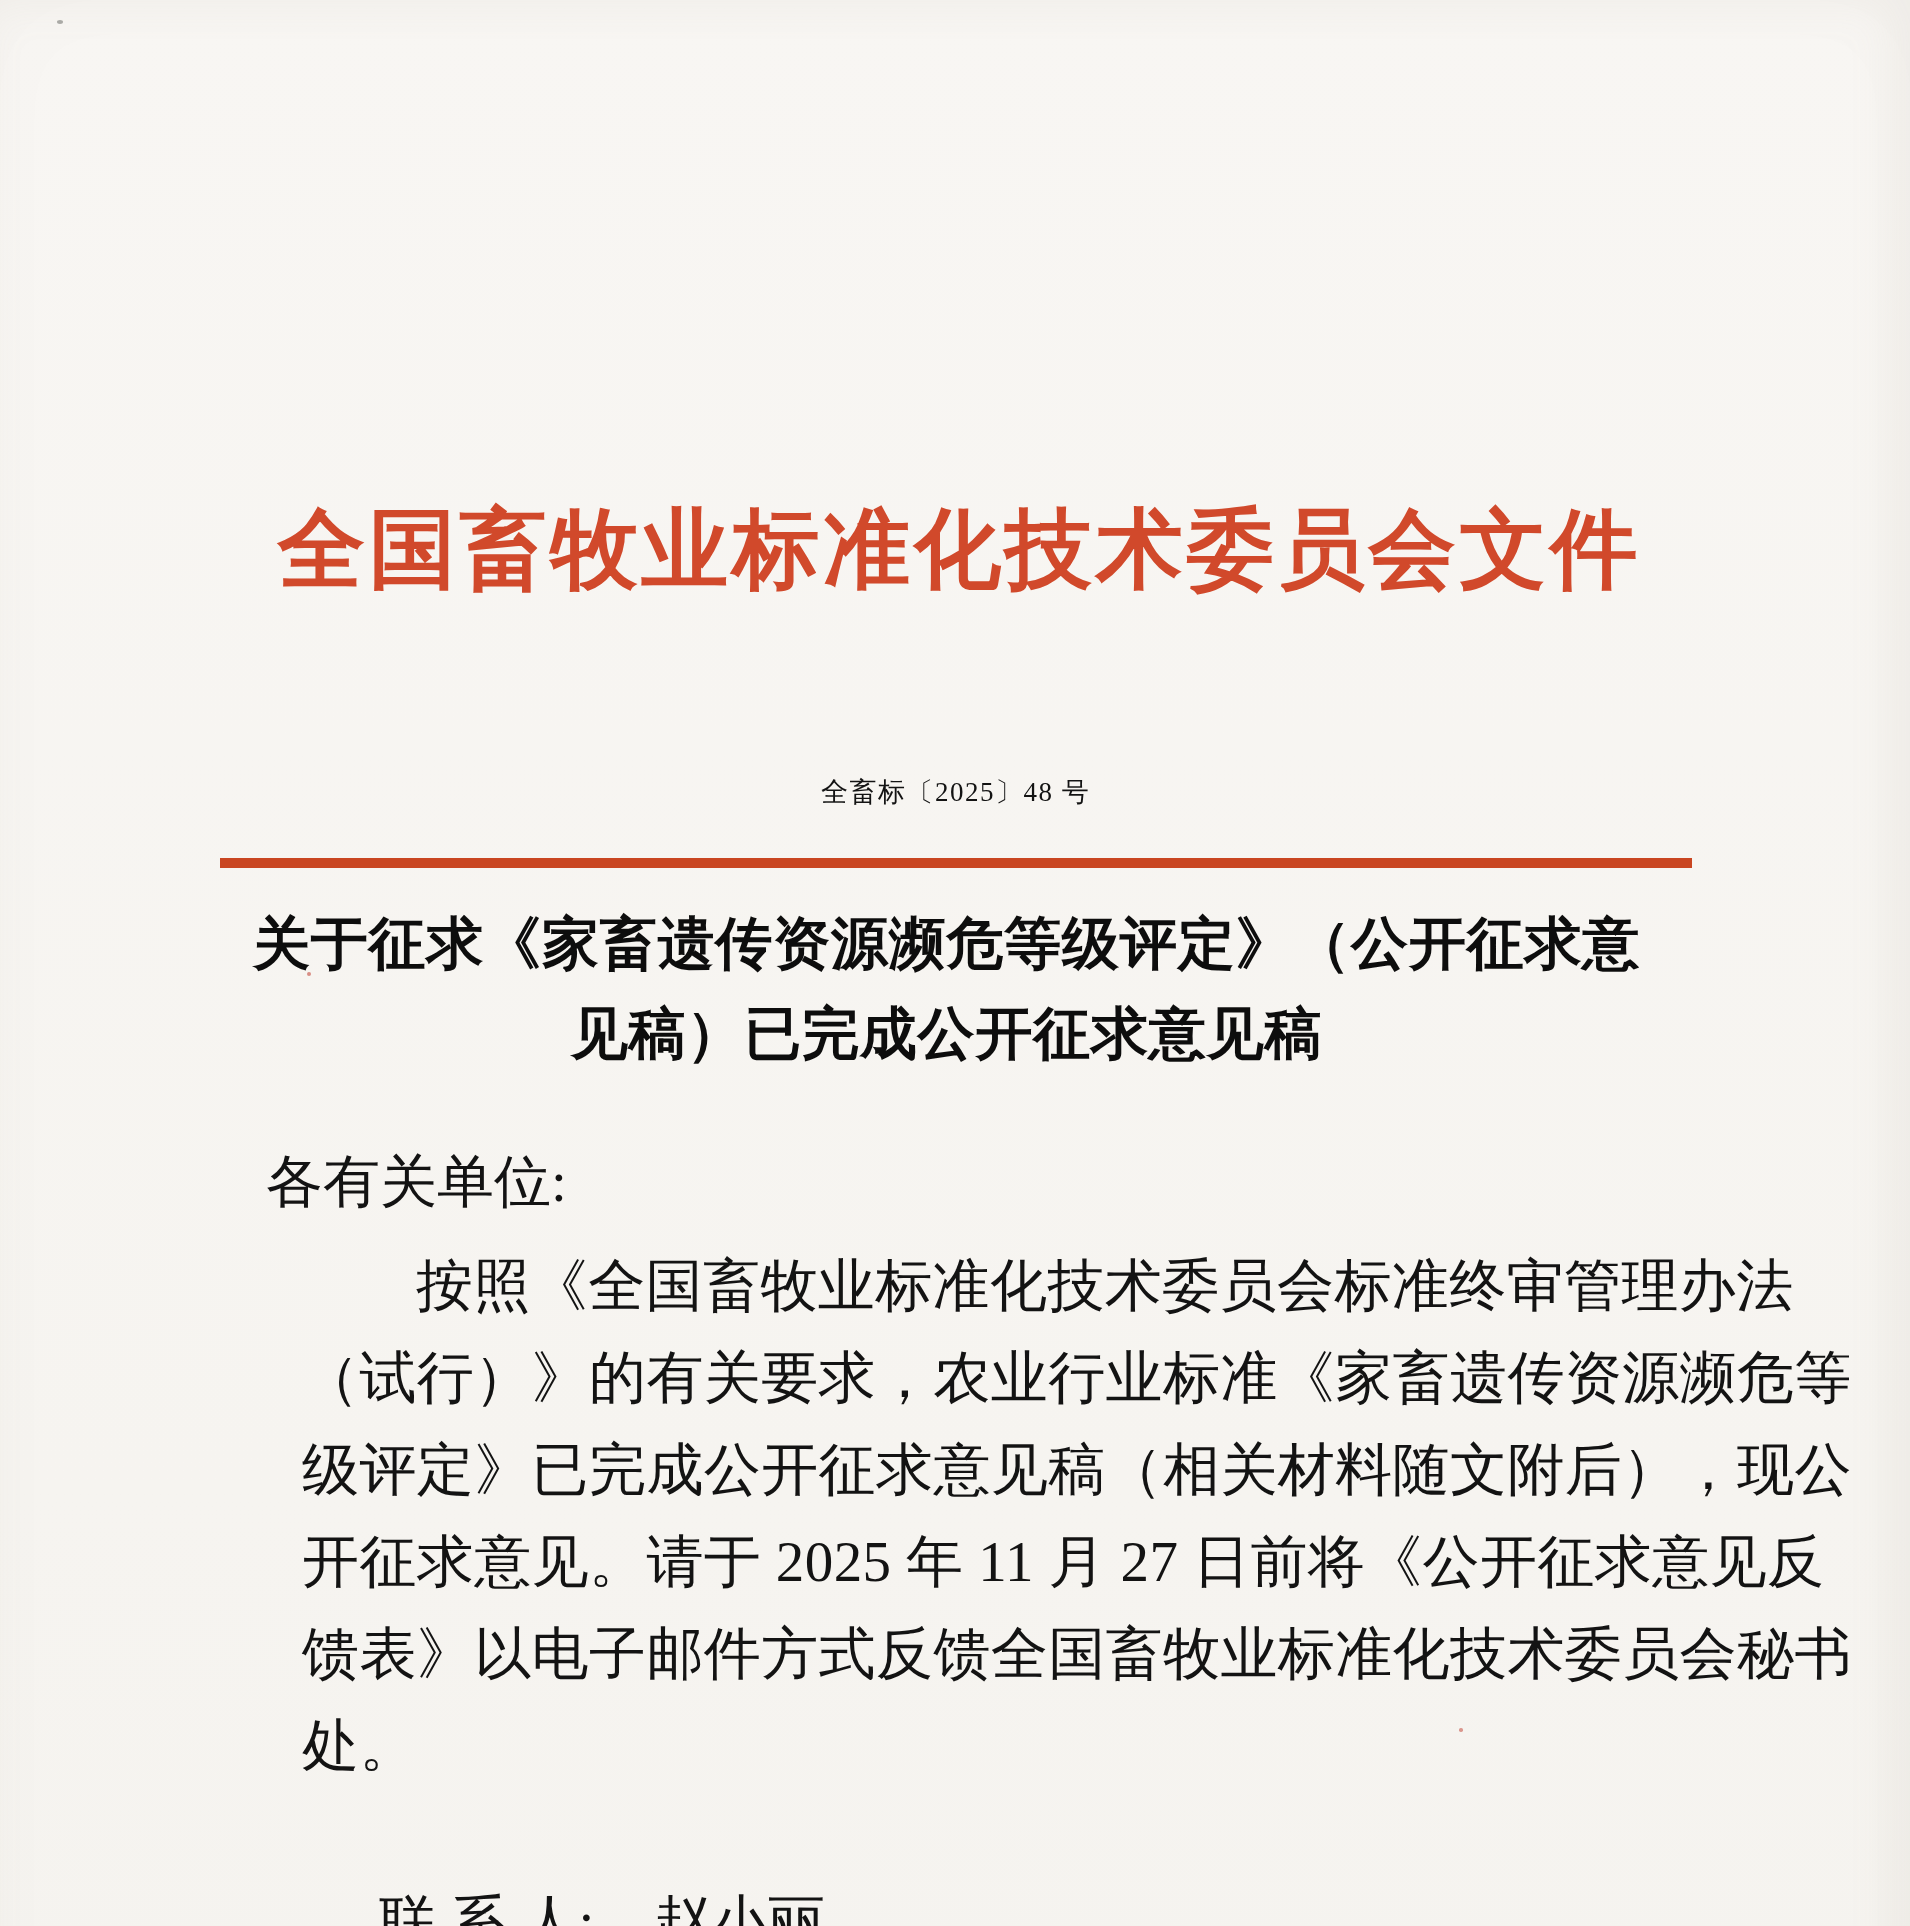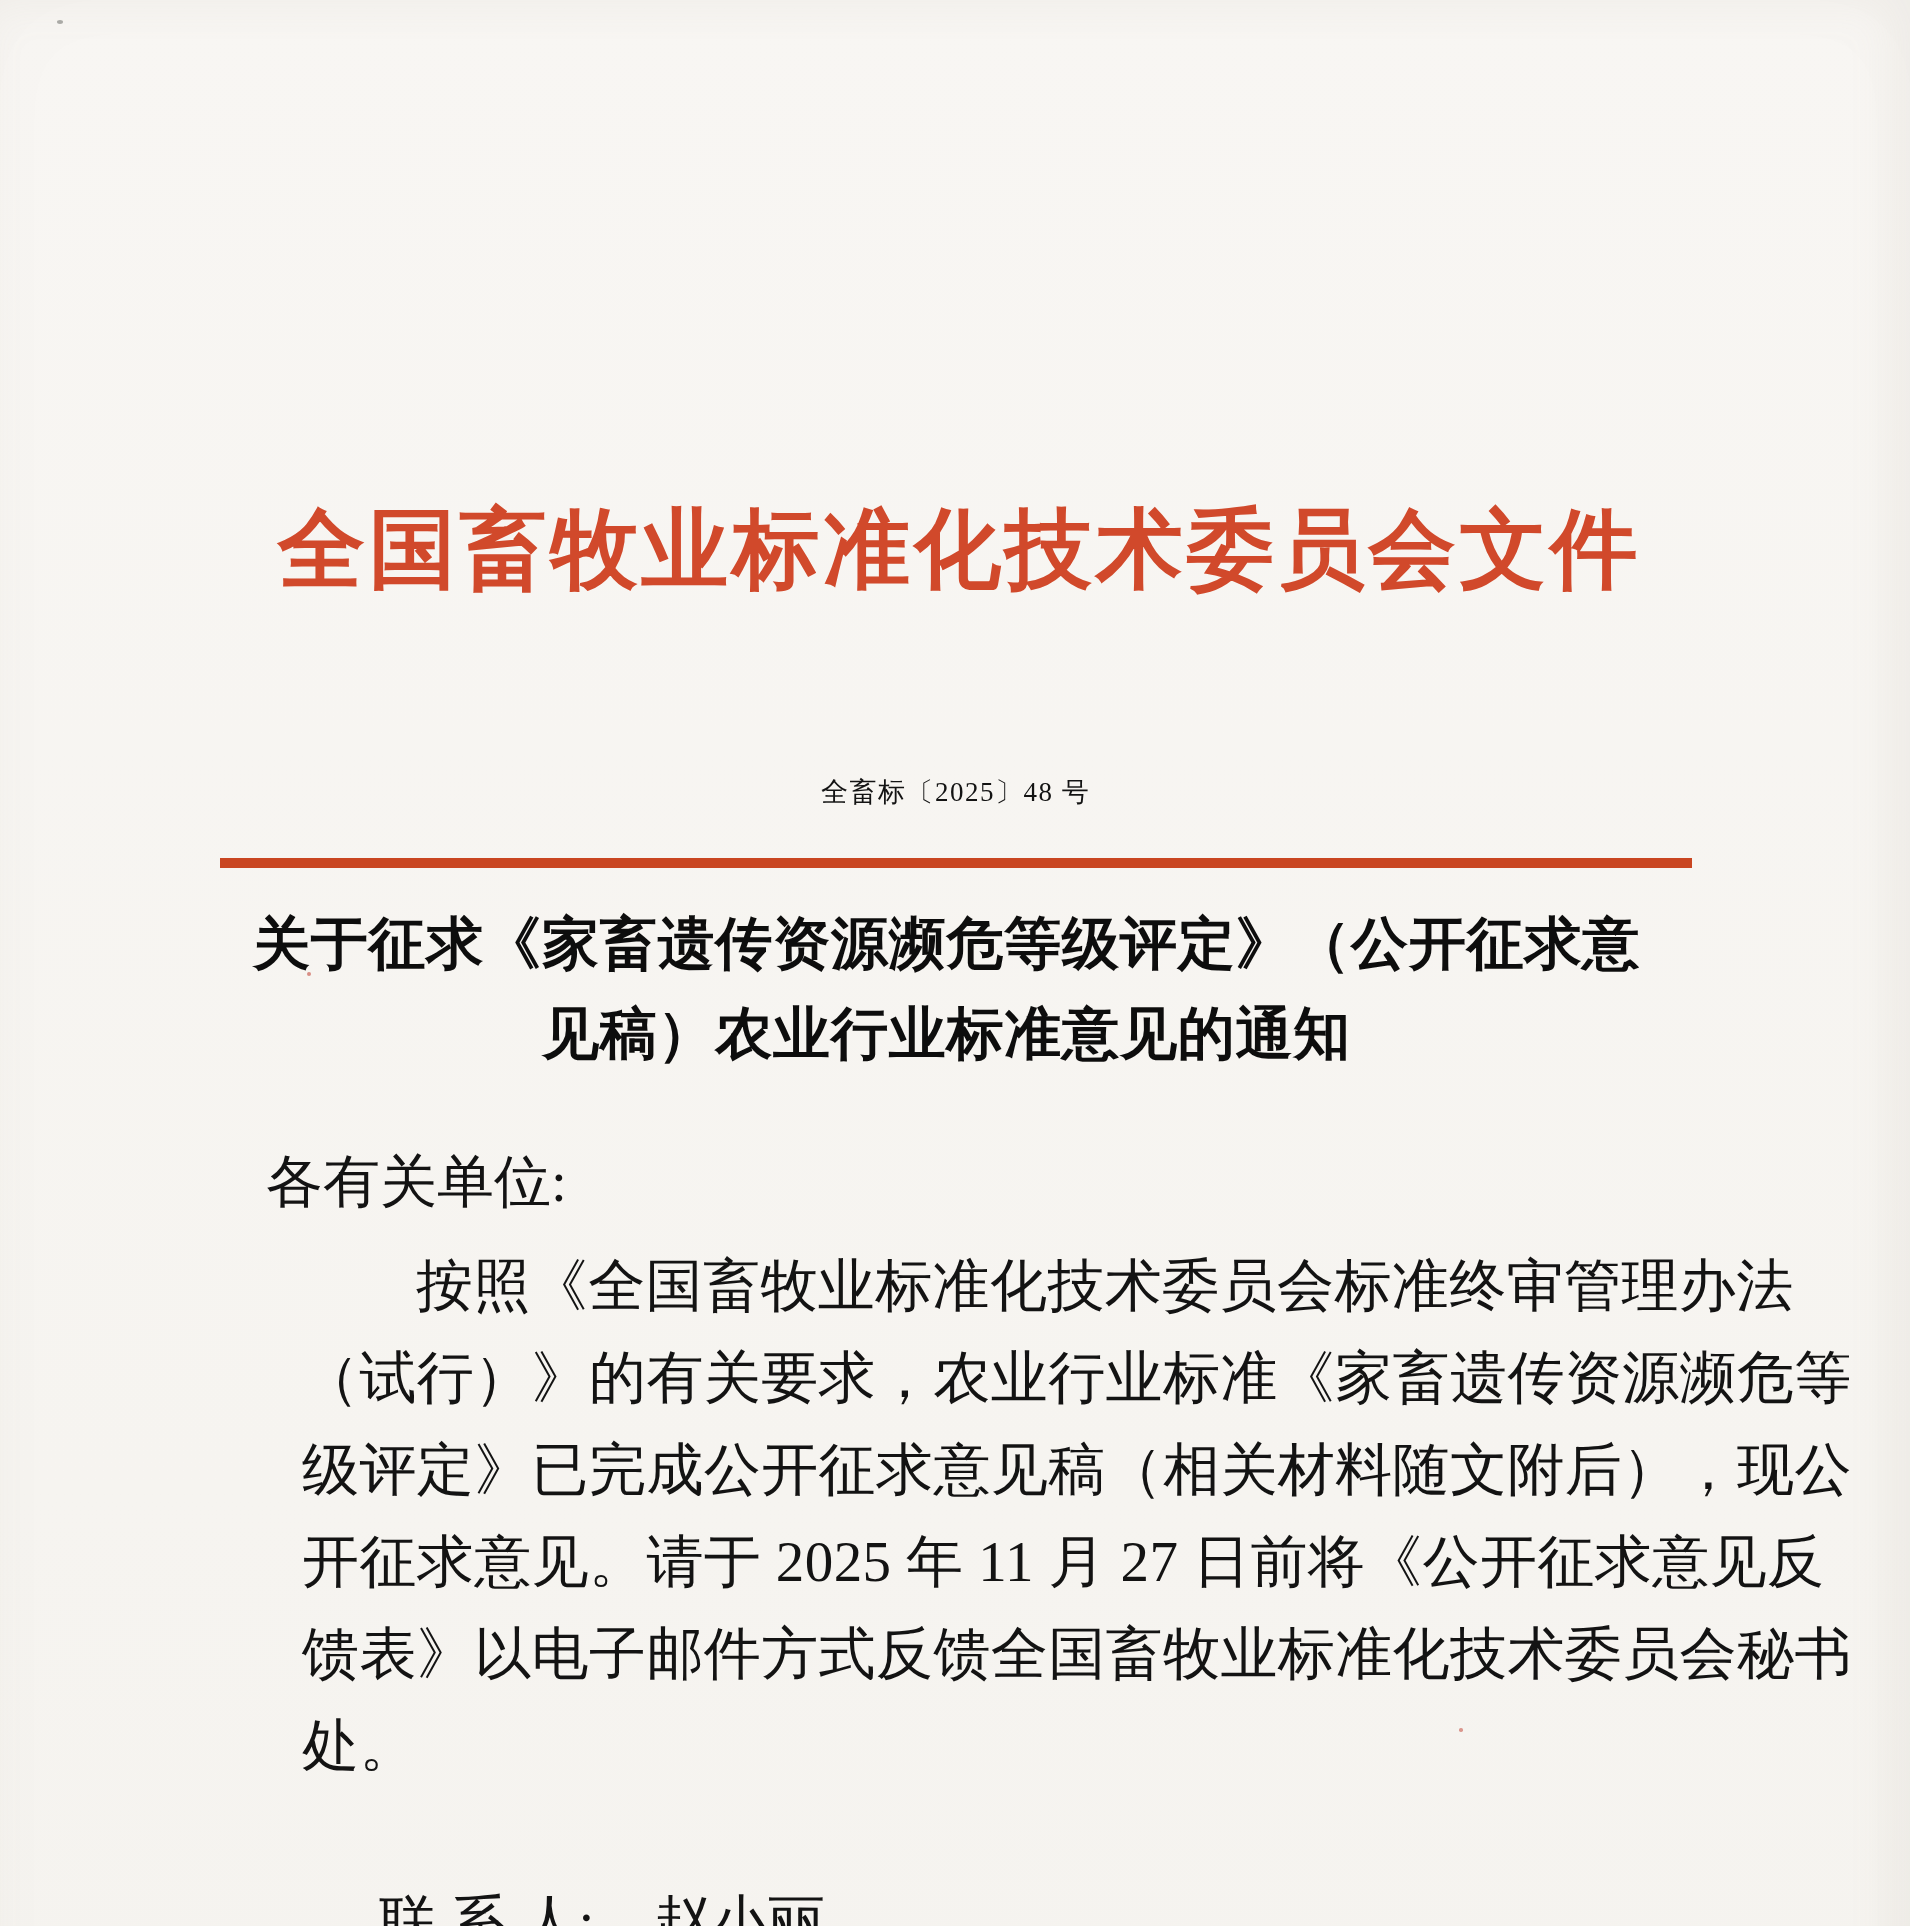--- a/index.html
+++ b/index.html
@@ -75,21 +75,21 @@
   <span class="speck speck-c"></span>
 
   <h1 class="header-title">全国畜牧业标准化技术委员会文件</h1>
 
   <div class="doc-number">全畜标〔2025〕48 号</div>
 
   <div class="red-rule"></div>
 
   <div class="doc-title">
     <div>关于征求《家畜遗传资源濒危等级评定》（公开征求意</div>
-    <div>见稿）农业行业标准意见的通知</div>
+    <div>见稿）已完成公开征求意见稿</div>
   </div>
 
   <div class="salutation">各有关单位:</div>
 
   <div class="body-text">
     <div class="body-line indent">按照《全国畜牧业标准化技术委员会标准终审管理办法</div>
     <div class="body-line">（试行）》的有关要求，农业行业标准《家畜遗传资源濒危等</div>
     <div class="body-line">级评定》已完成公开征求意见稿（相关材料随文附后），现公</div>
     <div class="body-line">开征求意见。请于 2025 年 11 月 27 日前将《公开征求意见反</div>
     <div class="body-line">馈表》以电子邮件方式反馈全国畜牧业标准化技术委员会秘书</div>

